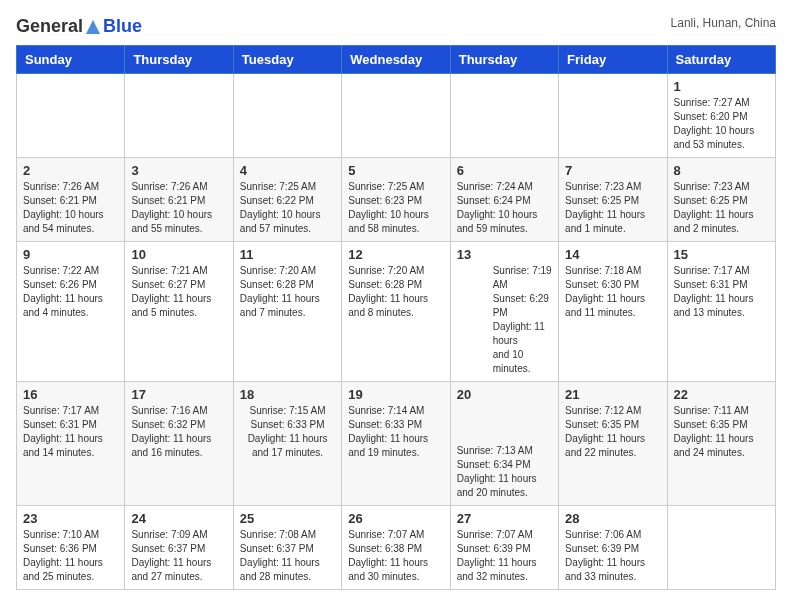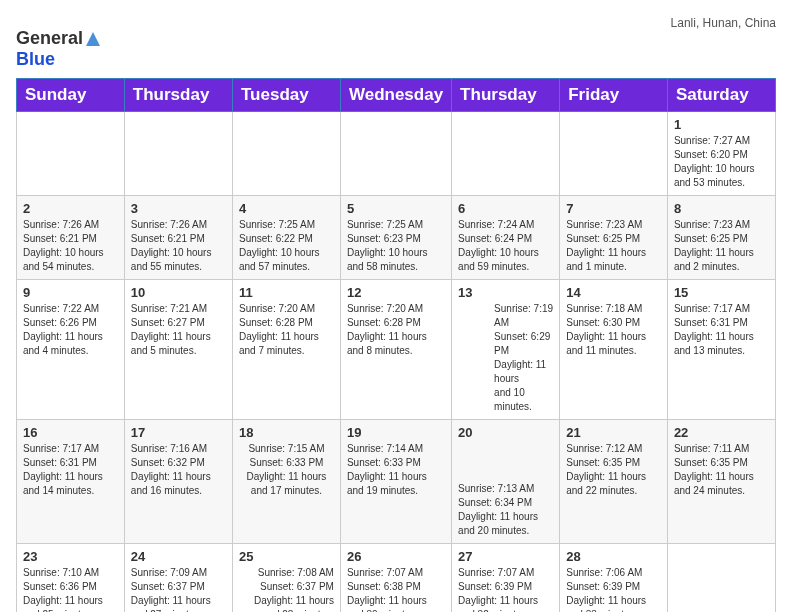--- a/index.html
+++ b/index.html
@@ -11,47 +11,46 @@
       padding: 16px;
     }
     .header {
       display: flex;
       justify-content: space-between;
       align-items: flex-start;
       margin-bottom: 8px;
     }
     .logo {
       display: flex;
-      flex-direction: column;
+      flex-direction: row;
       align-items: flex-start;
-      margin-top: 12px;
     }
     .title-block {
       text-align: right;
     }
     .month-title {
       font-size: 32px;
       font-weight: normal;
       color: #333;
     }
     .location {
       font-size: 12px;
       color: #555;
     }
     .calendar {
       width: 100%;
       border-collapse: collapse;
       border: 1px solid #ccc;
     }
     .calendar th {
-      background: #6d28d9;
+      background: #1d4ed8;
       color: white;
       text-align: left;
       padding: 6px 8px;
-      font-size: 17px;
+      font-size: 13px;
       font-weight: bold;
       border: 1px solid #3a7fc1;
     }
     .calendar td {
       vertical-align: top;
       padding: 5px 6px;
       border: 1px solid #ccc;
       width: calc(100% / 7);
       min-height: 80px;
       font-size: 10.5px;
@@ -287,21 +286,21 @@
         </td>
         <td>
           <span class="day-num">24</span>
           <div class="day-info" style="white-space: pre-line;">Sunrise: 7:09 AM
 Sunset: 6:37 PM
 Daylight: 11 hours
 and 27 minutes.</div>
         </td>
         <td>
           <span class="day-num">25</span>
-          <div class="day-info" style="white-space: pre-line; text-align: right;">Sunrise: 7:08 AM
+          <div class="day-info" style="white-space: pre-line;">Sunrise: 7:08 AM
 Sunset: 6:37 PM
 Daylight: 11 hours
 and 28 minutes.</div>
         </td>
         <td>
           <span class="day-num">26</span>
           <div class="day-info" style="white-space: pre-line;">Sunrise: 7:07 AM
 Sunset: 6:38 PM
 Daylight: 11 hours
 and 30 minutes.</div>

